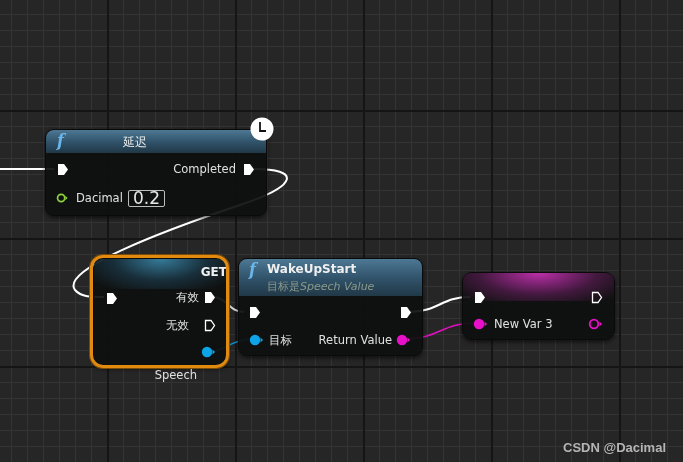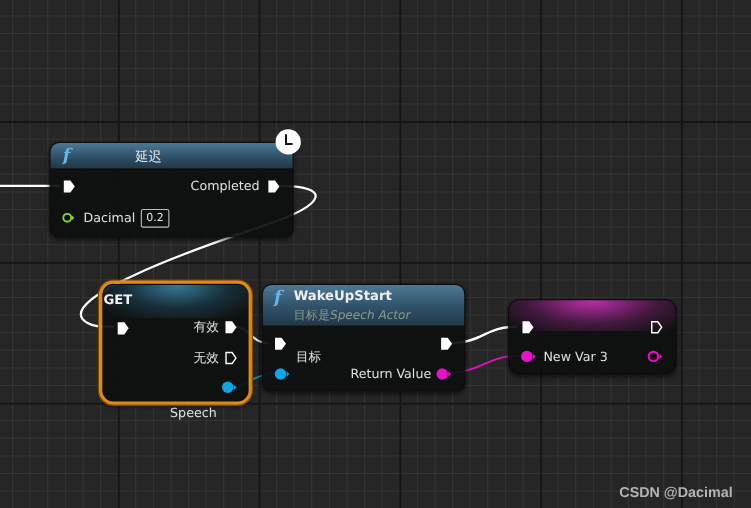--- a/index.html
+++ b/index.html
@@ -31,21 +31,21 @@
   .title { position:absolute; font-size:12px; color:#f0f0f0; white-space:nowrap; }
   .title.bold { font-weight:bold; }
   .fn-icon { position:absolute; font-family:"DejaVu Serif", serif; font-style:italic; font-weight:bold; color:#6bb6e8; font-size:16px; }
   .subtitle { position:absolute; font-size:11px; color:#8c9a8c; white-space:nowrap; }
   .subtitle i { font-style:italic; }
   .lbl { position:absolute; font-size:11.5px; color:#e0e0e0; white-space:nowrap; }
   .exec { position:absolute; width:12px; height:13px; }
   .dot { position:absolute; width:12px; height:12px; }
   .valbox {
     position:absolute; border:1px solid #bdbdbd; border-radius:2px;
-    font-size:10px; color:#e6e6e6; padding:0 4px; height:15px; line-height:15px;
+    font-size:17px; color:#e6e6e6; padding:0 4px; height:15px; line-height:15px;
   }
   .get-border {
     position:absolute; left:90px; top:255px; width:139px; height:113px;
     border:3px solid #e08a10; border-radius:13px; box-sizing:border-box;
     box-shadow:0 0 0 1px #7a4a08;
   }
   .clock { position:absolute; left:250px; top:117px; width:24px; height:24px; }
   .watermark { position:absolute; right:17px; top:440px; font-size:13px; color:#b5b5b5; font-family:"Liberation Sans", sans-serif;font-weight:bold; }
 </style>
 </head>
@@ -80,61 +80,61 @@
   <span class="lbl" style="left:30px;top:61px;">Dacimal</span>
   <span class="valbox" style="left:82px;top:60px;">0.2</span>
 </div>
 <svg class="clock" viewBox="0 0 24 24">
     <circle cx="12" cy="12" r="11.5" fill="#ffffff"></circle>
     <path d="M10,5 L10,14 L16,14" stroke="#111" stroke-width="1.8" fill="none"></path>
   </svg>
 
 <div class="node" style="left:93px;top:258px;width:133px;height:107px;border-radius:10px;">
   <div class="hdr hdr-pure" style="height:30px;"></div>
-  <span class="title bold" style="left:0;right:0;text-align:left;top:6px;">GET</span>
+  <span class="title bold" style="left:0;right:0;text-align:right;top:6px;">GET</span>
 
   <svg class="exec" style="left:12px;top:33px;" viewBox="0 0 12 13">
       <path d="M1,1 L7,1 L11,6.5 L7,12 L1,12 Z" fill="#ffffff"></path>
     </svg>
   <span class="lbl" style="right:28px;top:31px;">有效</span>
   <svg class="exec" style="left:110px;top:32px;" viewBox="0 0 12 13">
       <path d="M1,1 L7,1 L11,6.5 L7,12 L1,12 Z" fill="#ffffff"></path>
     </svg>
 
-  <span class="lbl" style="right:28px;top:59px;text-align:center;">无效</span>
+  <span class="lbl" style="right:38px;top:59px;text-align:center;">无效</span>
   <svg class="exec" style="left:110px;top:60px;" viewBox="0 0 12 13">
       <path d="M1.5,1.5 L7,1.5 L10.5,6.5 L7,11.5 L1.5,11.5 Z" fill="none" stroke="#ffffff" stroke-width="1.3"></path>
     </svg>
 
   <span class="lbl" style="right:30px;top:86px;margin-top:23px;">Speech</span>
   <svg class="dot" style="left:107px;top:87px;width:15px;" viewBox="0 0 15 12">
       <circle cx="6" cy="6" r="5.2" fill="#0ea5e8"></circle>
       <path d="M11.5,3.5 L14,6 L11.5,8.5 Z" fill="#0ea5e8"></path>
     </svg>
 </div>
 <div class="get-border"></div>
 
 <div class="node" style="left:238px;top:258px;width:183px;height:96px;">
   <div class="hdr hdr-blue" style="height:37px;"></div>
   <span class="fn-icon" style="left:10px;top:1px;">f</span>
   <span class="title bold" style="left:28px;top:3px;">WakeUpStart</span>
-  <span class="subtitle" style="left:28px;top:20px;"><span>目标是</span><i>Speech Actor</i></span>
+  <span class="subtitle" style="left:28px;top:20px;"><span>目标是</span><i>Speech Value</i></span>
 
   <svg class="exec" style="left:10px;top:47px;" viewBox="0 0 12 13">
       <path d="M1,1 L7,1 L11,6.5 L7,12 L1,12 Z" fill="#ffffff"></path>
     </svg>
   <svg class="exec" style="left:161px;top:47px;" viewBox="0 0 12 13">
       <path d="M1,1 L7,1 L11,6.5 L7,12 L1,12 Z" fill="#ffffff"></path>
     </svg>
 
   <svg class="dot" style="left:10px;top:75px;width:15px;" viewBox="0 0 15 12">
       <circle cx="6" cy="6" r="5.2" fill="#0ea5e8"></circle>
       <path d="M11.5,3.5 L14,6 L11.5,8.5 Z" fill="#0ea5e8"></path>
     </svg>
-  <span class="lbl" style="left:30px;top:58px;">目标</span>
+  <span class="lbl" style="left:30px;top:74px;">目标</span>
   <span class="lbl" style="right:30px;top:74px;">Return Value</span>
   <svg class="dot" style="left:157px;top:75px;width:15px;" viewBox="0 0 15 12">
       <circle cx="6" cy="6" r="5.2" fill="#e810c8"></circle>
       <path d="M11.5,3.5 L14,6 L11.5,8.5 Z" fill="#e810c8"></path>
     </svg>
 </div>
 
 <div class="node" style="left:462px;top:272px;width:151px;height:66px;border-radius:10px;">
   <div class="hdr hdr-set" style="height:28px;"></div>
 

